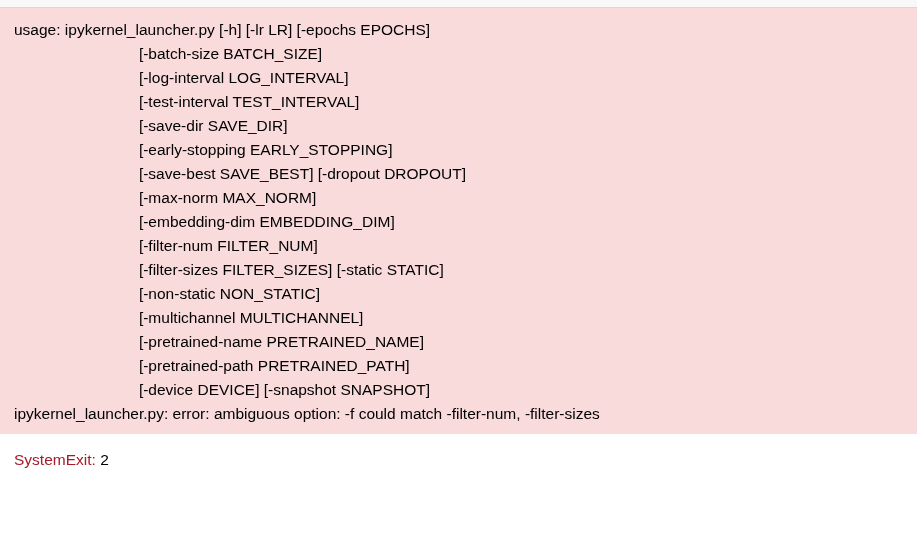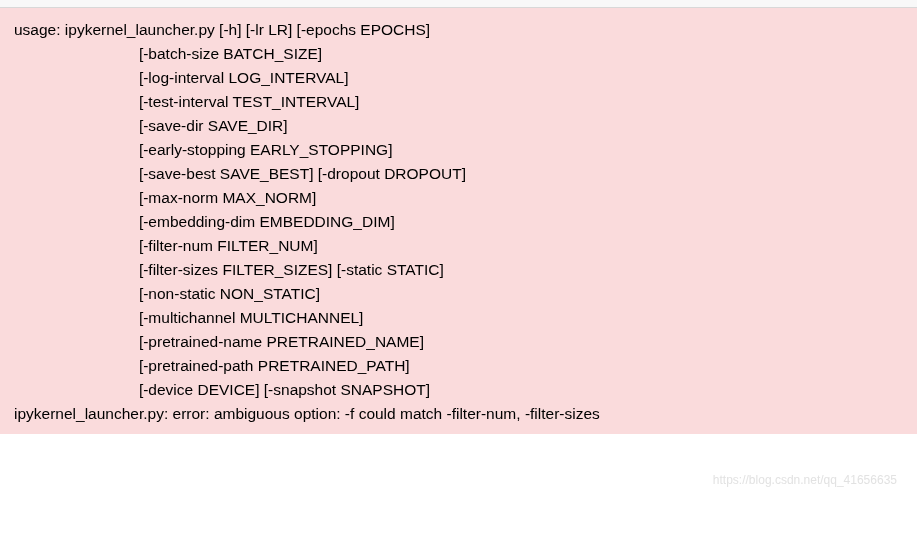--- a/index.html
+++ b/index.html
@@ -72,15 +72,17 @@
 <span><span>                             </span><span>[-filter-num FILTER_NUM]</span></span>
 <span><span>                             </span><span>[-filter-sizes FILTER_SIZES] [-static STATIC]</span></span>
 <span><span>                             </span><span>[-non-static NON_STATIC]</span></span>
 <span><span>                             </span><span>[-multichannel MULTICHANNEL]</span></span>
 <span><span>                             </span><span>[-pretrained-name PRETRAINED_NAME]</span></span>
 <span><span>                             </span><span>[-pretrained-path PRETRAINED_PATH]</span></span>
 <span><span>                             </span><span>[-device DEVICE] [-snapshot SNAPSHOT]</span></span>
 <span>ipykernel_launcher.py: error: ambiguous option: -f could match -filter-num, -filter-sizes</span></div>
 
 
+  <div class="sysexit-line">
+    <span class="sys-label">SystemExit:</span><span class="sys-val"> 2</span>
+  </div>
 
-  <div class="watermark">https://blog.csdn.net/qq_41656635</div>
 </div>
 
 </body></html>

